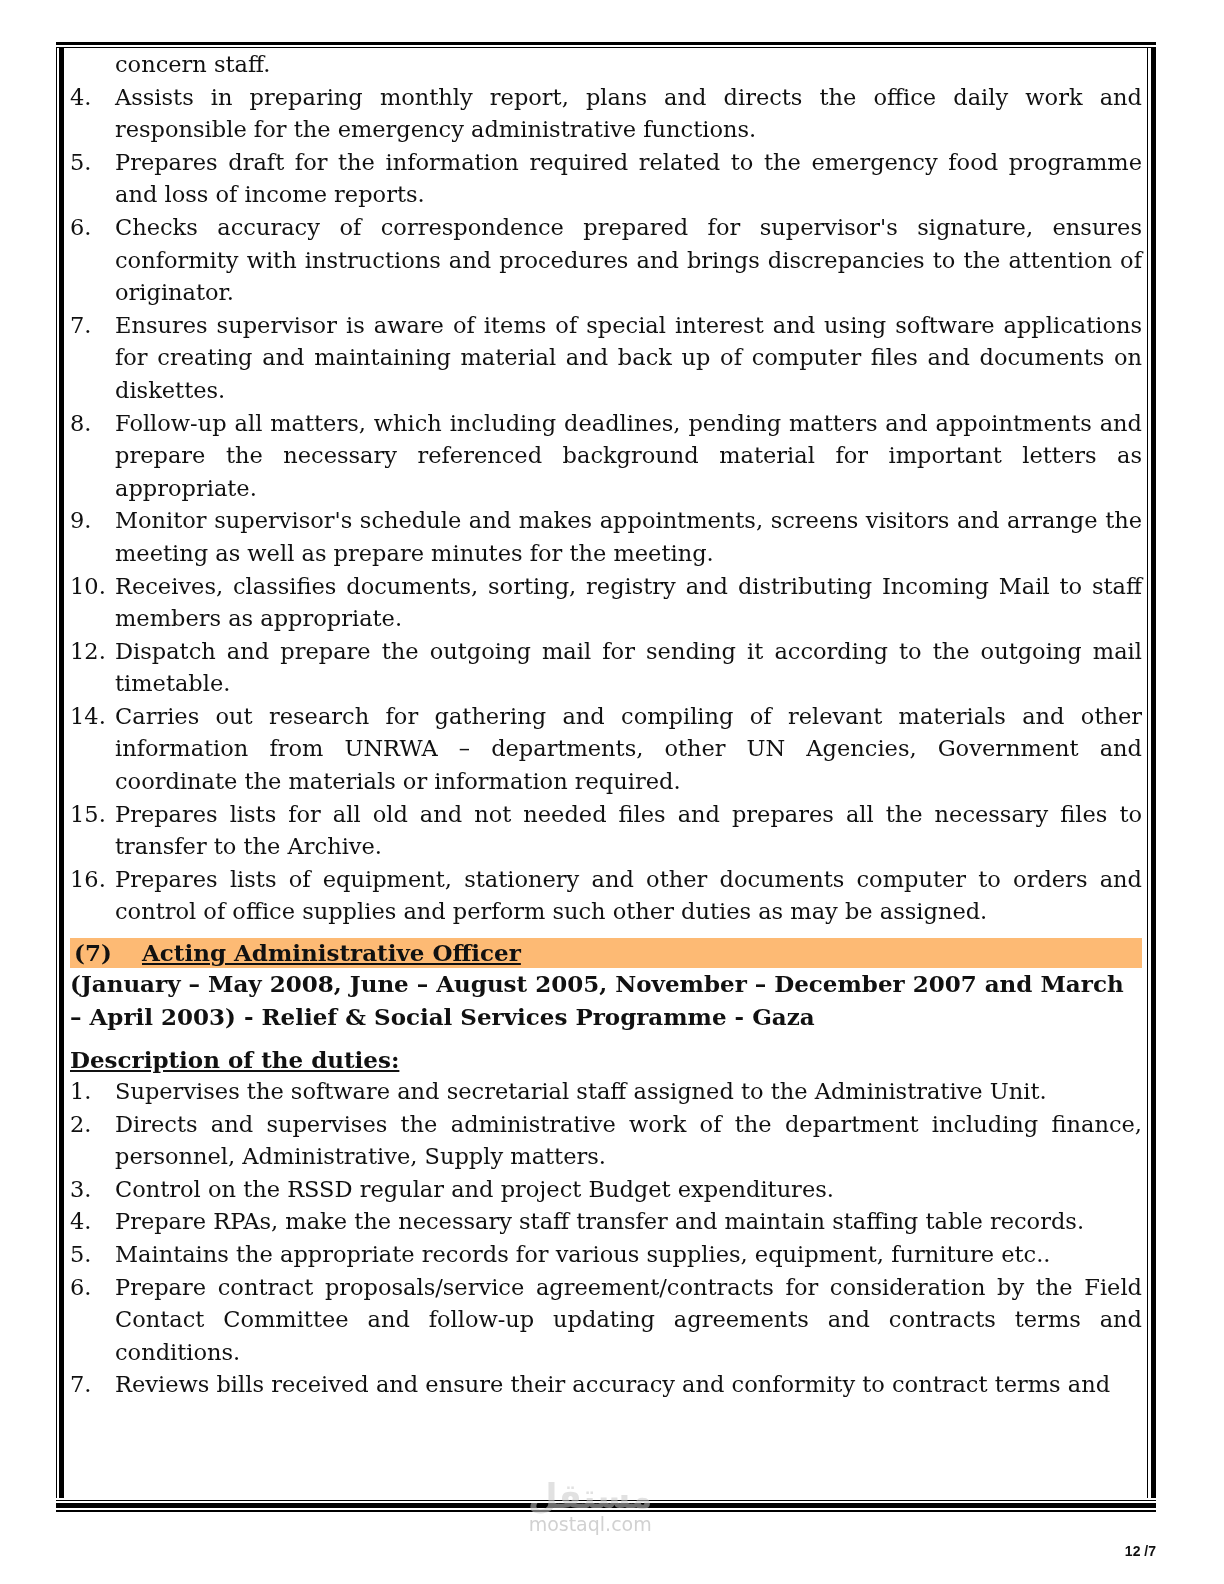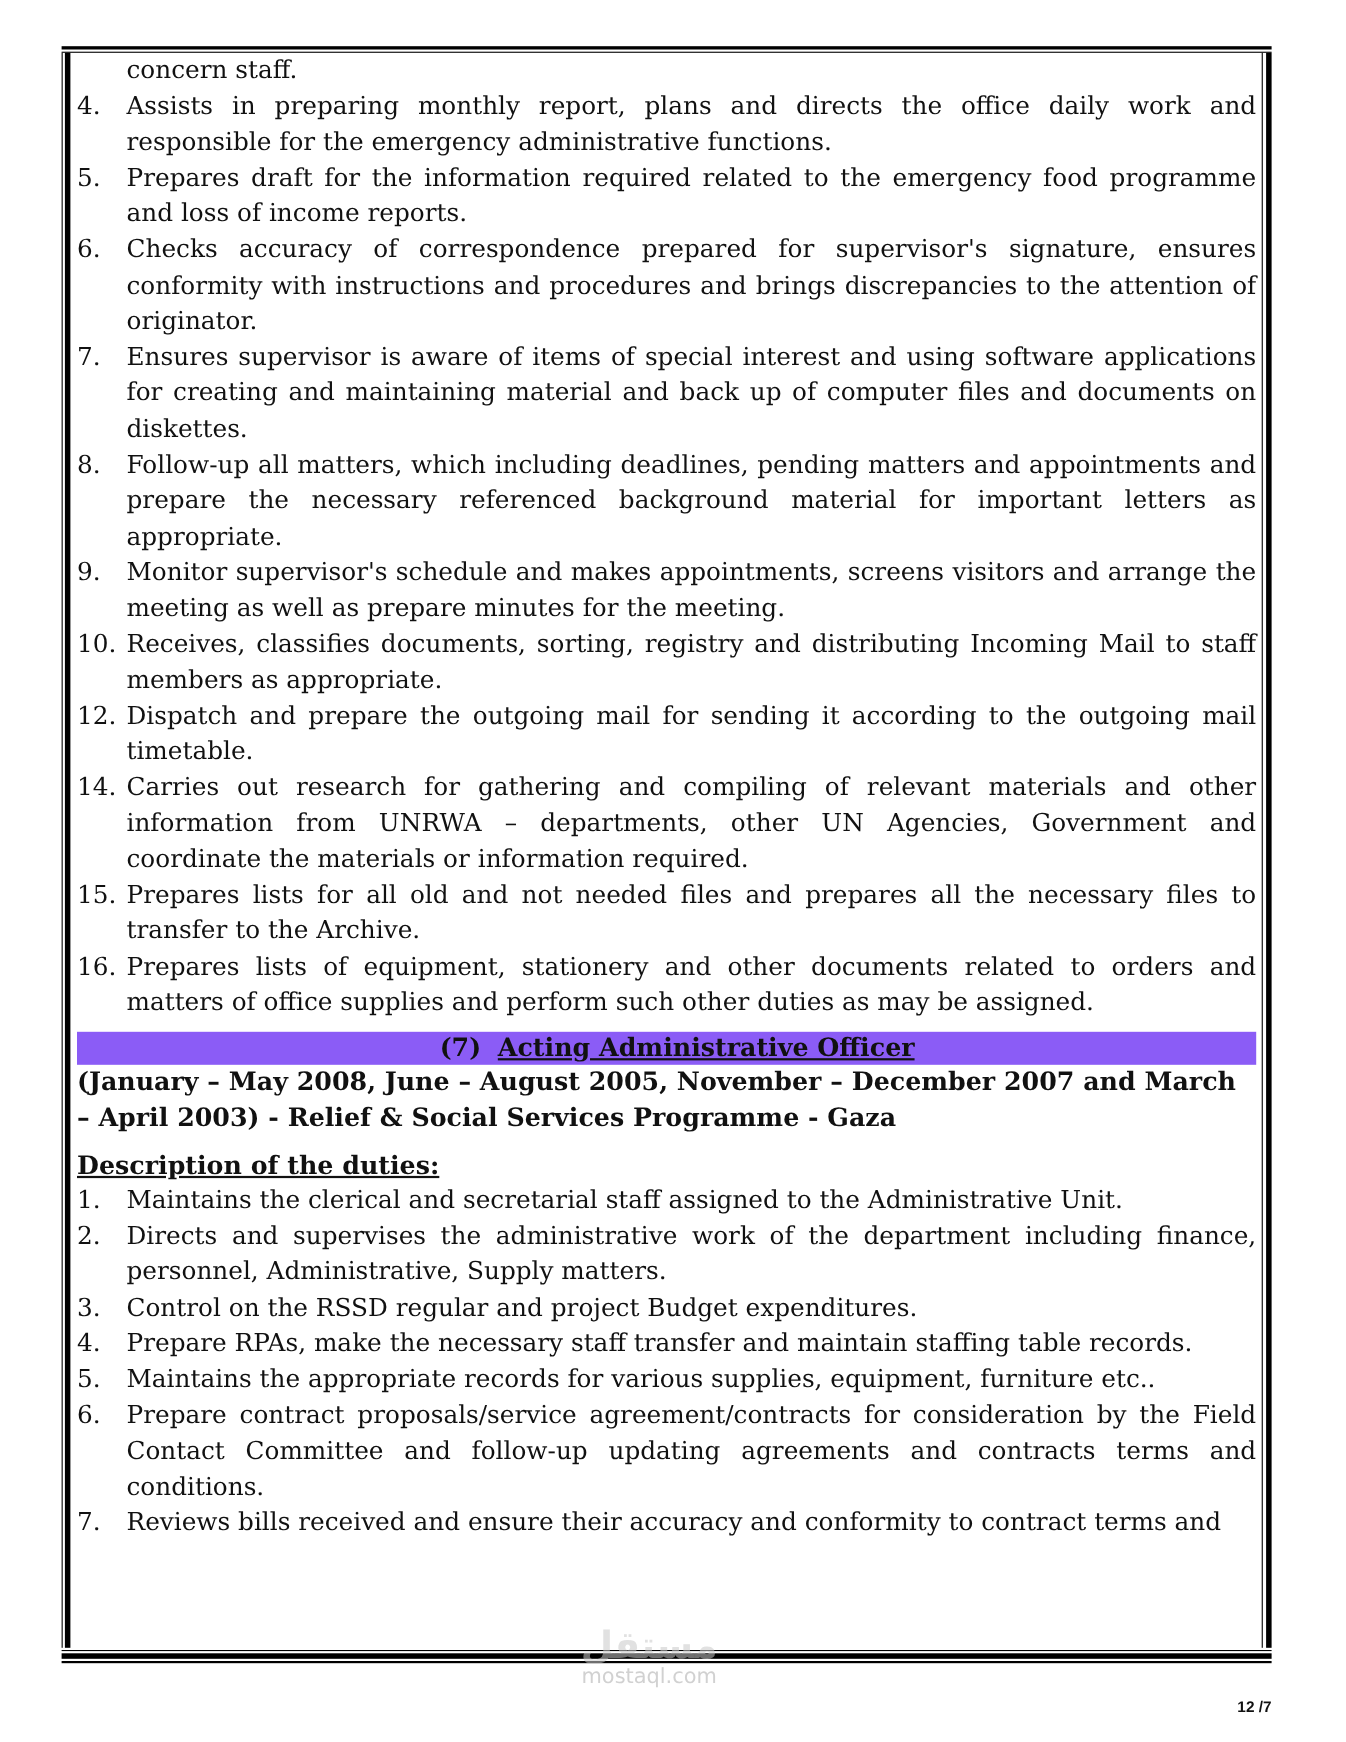--- a/index.html
+++ b/index.html
@@ -24,22 +24,22 @@
   .content {
     position: absolute; left: 70px; top: 48px; width: 1072px;
     font-size: 22.5px; line-height: 32.6px;
   }
   ol.items { list-style: none; margin: 0; padding: 0; }
   ol.items li { position: relative; padding-left: 45px; text-align: justify; }
   ol.items li .num { position: absolute; left: 0; top: 0; }
   .cont { padding-left: 45px; }
 
   .section-head {
-    margin-top: 10px; background: #8b5cf6; font-weight: bold;
-    font-size: 23px; line-height: 30px; padding-left: 4px; text-align: center;
+    margin-top: 10px; background: #fdba74; font-weight: bold;
+    font-size: 23px; line-height: 30px; padding-left: 4px;
   }
   .section-head .idx { display:inline-block; width: 68px; }
   .section-head .title { text-decoration: underline; }
   .period { font-weight: bold; font-size: 23px; line-height: 32.5px; }
   .desc-label { font-weight: bold; text-decoration: underline; margin-top: 12px; font-size: 23px; line-height: 30px; }
 
   .watermark {
     position: absolute; left: 528px; top: 1478px; color: #c9c9c9;
     font-family: "DejaVu Sans", "Liberation Sans", sans-serif; text-align: center;
   }
@@ -73,31 +73,31 @@
     <li><span class="num">4.</span><span>Assists in preparing monthly report, plans and directs the office daily work and responsible for the emergency administrative functions.</span></li>
     <li><span class="num">5.</span><span>Prepares draft for the information required related to the emergency food programme and loss of income reports.</span></li>
     <li><span class="num">6.</span><span>Checks accuracy of correspondence prepared for supervisor's signature, ensures conformity with instructions and procedures and brings discrepancies to the attention of originator.</span></li>
     <li><span class="num">7.</span><span>Ensures supervisor is aware of items of special interest and using software applications for creating and maintaining material and back up of computer files and documents on diskettes.</span></li>
     <li><span class="num">8.</span><span>Follow-up all matters, which including deadlines, pending matters and appointments and prepare the necessary referenced background material for important letters as appropriate.</span></li>
     <li><span class="num">9.</span><span>Monitor supervisor's schedule and makes appointments, screens visitors and arrange the meeting as well as prepare minutes for the meeting.</span></li>
     <li><span class="num">10.</span><span>Receives, classifies documents, sorting, registry and distributing Incoming Mail to staff members as appropriate.</span></li>
     <li><span class="num">12.</span><span>Dispatch and prepare the outgoing mail for sending it according to the outgoing mail timetable.</span></li>
     <li><span class="num">14.</span><span>Carries out research for gathering and compiling of relevant materials and other information from UNRWA – departments, other UN Agencies, Government and coordinate the materials or information required.</span></li>
     <li><span class="num">15.</span><span>Prepares lists for all old and not needed files and prepares all the necessary files to transfer to the Archive.</span></li>
-    <li><span class="num">16.</span><span>Prepares lists of equipment, stationery and other documents related to orders and matters of office supplies and perform such other duties as may be assigned.</span></li>
+    <li><span class="num">16.</span><span>Prepares lists of equipment, stationery and other documents computer to orders and control of office supplies and perform such other duties as may be assigned.</span></li>
   </ol>
 
   <div class="section-head">
     <span class="idx">(7)</span><span class="title">Acting Administrative Officer</span>
   </div>
   <div class="period">(January – May 2008, June – August 2005, November – December 2007 and March – April 2003) -  Relief &amp; Social Services Programme - Gaza</div>
   <div class="desc-label">Description of the duties:</div>
 
   <ol class="items">
-    <li><span class="num">1.</span><span>Maintains the clerical and secretarial staff assigned to the Administrative Unit.</span></li>
+    <li><span class="num">1.</span><span>Supervises the software and secretarial staff assigned to the Administrative Unit.</span></li>
     <li><span class="num">2.</span><span>Directs and supervises the administrative work of the department including finance, personnel, Administrative, Supply matters.</span></li>
     <li><span class="num">3.</span><span>Control on the RSSD regular and project Budget expenditures.</span></li>
     <li><span class="num">4.</span><span>Prepare RPAs, make the necessary staff transfer and maintain staffing table records.</span></li>
     <li><span class="num">5.</span><span>Maintains the appropriate records for various supplies, equipment, furniture etc..</span></li>
     <li><span class="num">6.</span><span>Prepare contract proposals/service agreement/contracts for consideration by the Field Contact Committee and follow-up updating agreements and contracts terms and conditions.</span></li>
     <li><span class="num">7.</span><span>Reviews bills received and ensure their accuracy and conformity to contract terms and</span></li>
   </ol>
 </div>
 
 <div class="watermark">

